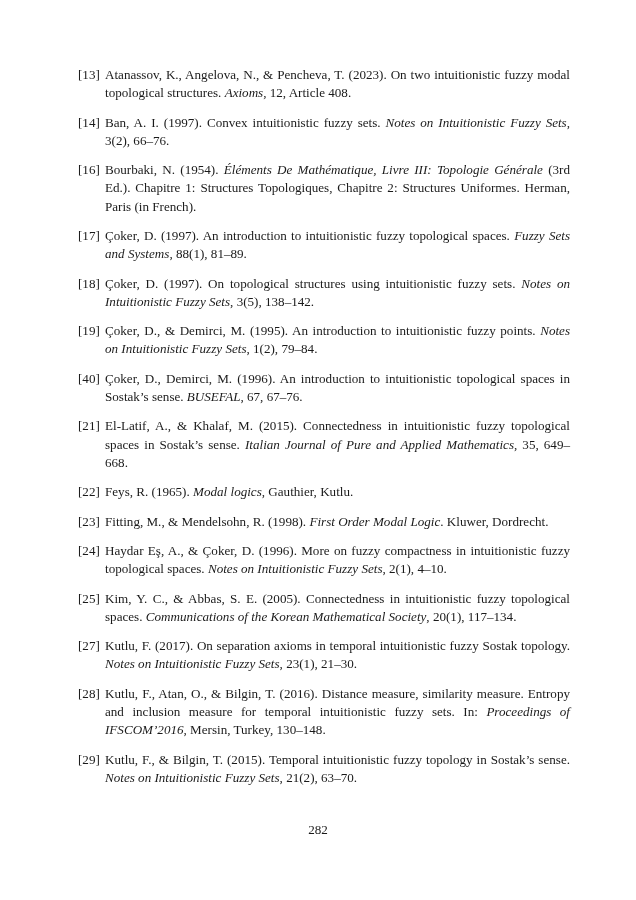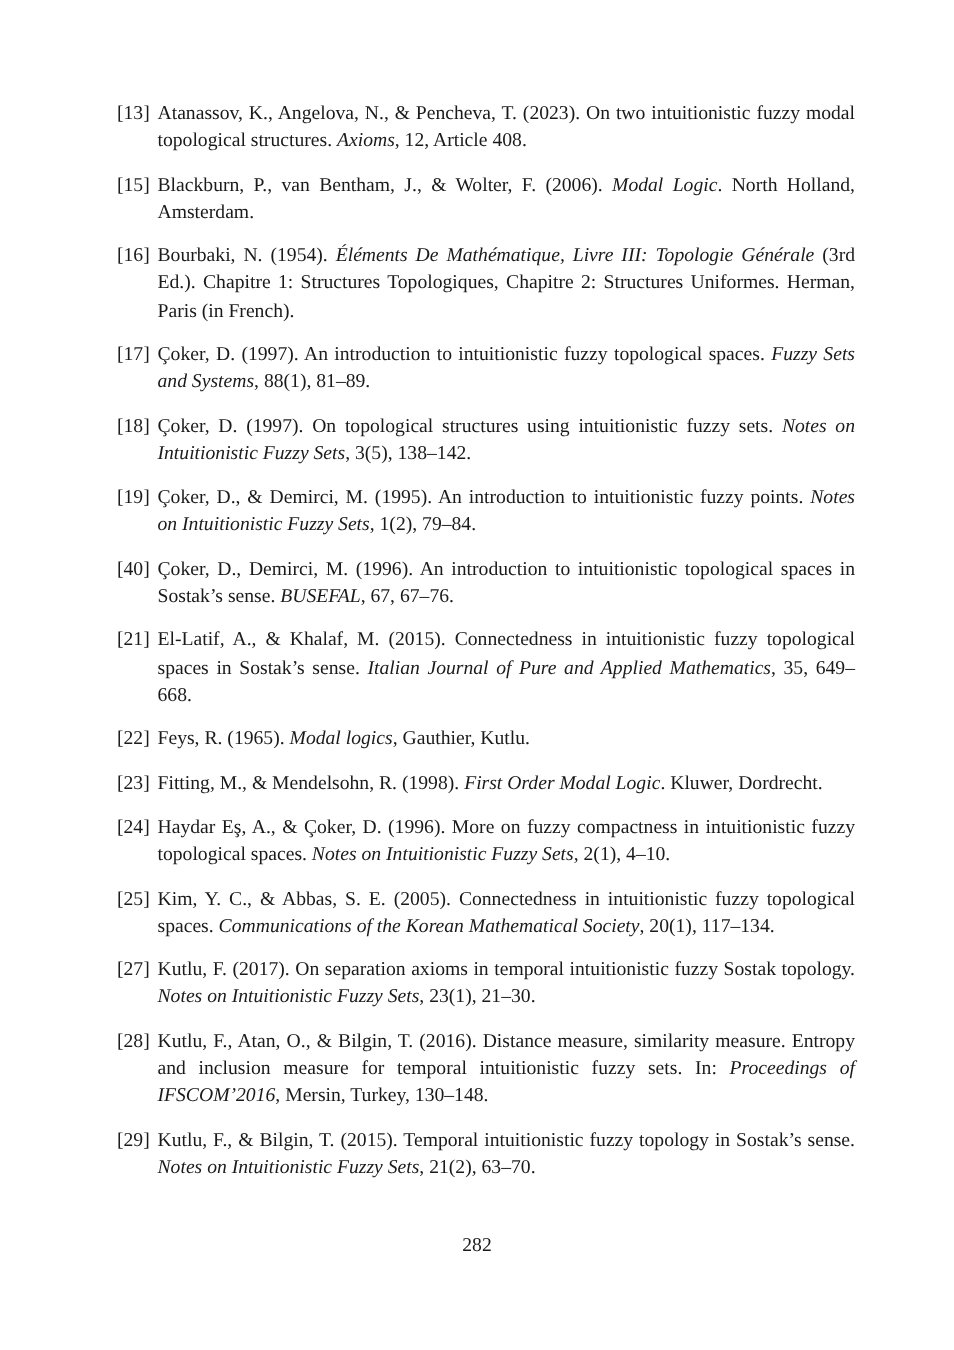--- a/index.html
+++ b/index.html
@@ -14,22 +14,22 @@
 </style>
 </head>
 <body>
 
 <div class="refs" id="refs">
     <div class="ref">
       <span class="num">[13]</span>
       <span class="body"><span>Atanassov, K., Angelova, N., &amp; Pencheva, T. (2023). On two intuitionistic fuzzy modal topological structures. </span><i>Axioms</i><span>, 12, Article 408.</span></span>
     </div>
     <div class="ref">
-      <span class="num">[15]</span>
-      <span class="body"><span>Blackburn, P., van Bentham, J., &amp; Wolter, F. (2006). </span><i>Modal Logic</i><span>. North Holland, Amsterdam.</span></span>
+      <span class="num">[14]</span>
+      <span class="body"><span>Ban, A. I. (1997). Convex intuitionistic fuzzy sets. </span><i>Notes on Intuitionistic Fuzzy Sets</i><span>, 3(2), 66–76.</span></span>
     </div>
     <div class="ref">
       <span class="num">[16]</span>
       <span class="body"><span>Bourbaki, N. (1954). </span><i>Éléments De Mathématique, Livre III: Topologie Générale</i><span> (3rd Ed.). Chapitre 1: Structures Topologiques, Chapitre 2: Structures Uniformes. Herman, Paris (in French).</span></span>
     </div>
     <div class="ref">
       <span class="num">[17]</span>
       <span class="body"><span>Çoker, D. (1997). An introduction to intuitionistic fuzzy topological spaces. </span><i>Fuzzy Sets and Systems</i><span>, 88(1), 81–89.</span></span>
     </div>
     <div class="ref">

